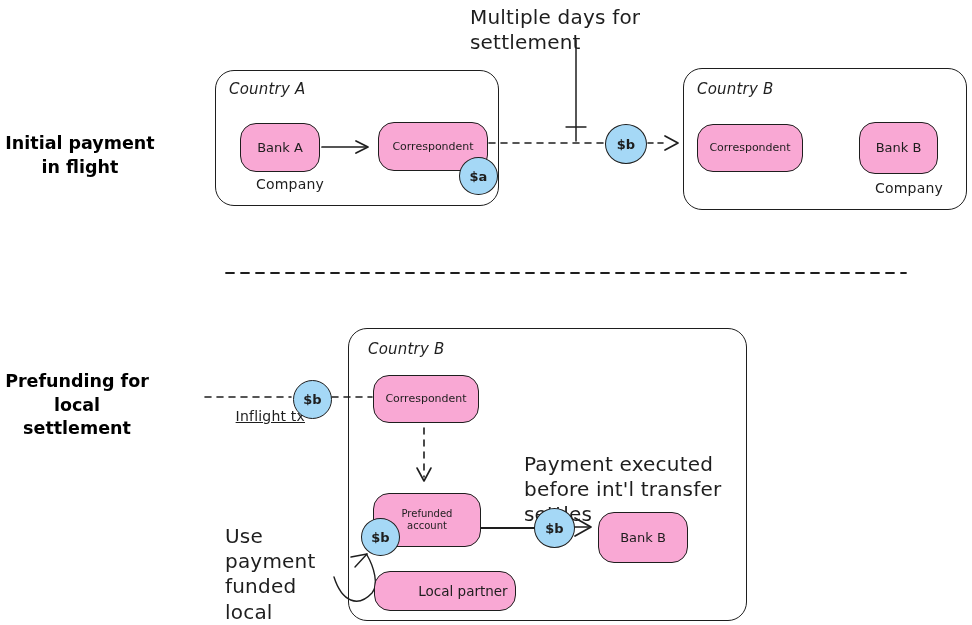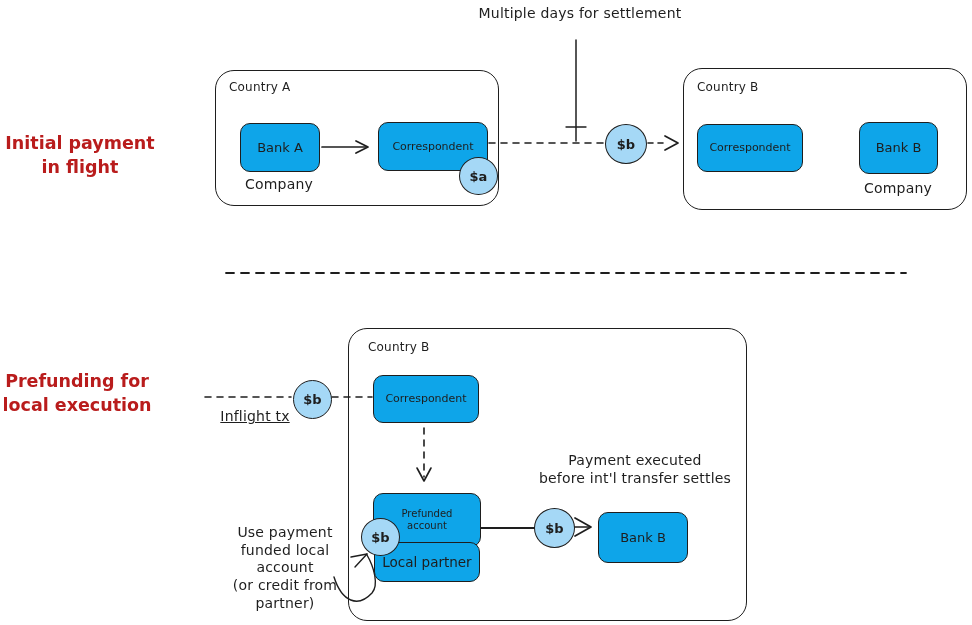--- a/index.html
+++ b/index.html
@@ -12,51 +12,51 @@
     overflow:hidden;
   }
   svg.overlay{position:absolute;left:0;top:0;z-index:1;}
   .country{
     position:absolute;z-index:2;
     border:1.7px solid #1e1e1e;border-radius:19px;
     background:transparent;
   }
   .country-title{
     position:absolute;z-index:4;
-    font-size:12px;letter-spacing:.2px;
+    font-size:15px;letter-spacing:.2px;font-style:italic;
   }
   .box{
     position:absolute;z-index:3;
-    border:1.6px solid #1e1e1e;border-radius:10px;
-    background:#0ea5e9;
+    border:1.6px solid #1e1e1e;border-radius:16px;
+    background:#f9a8d4;
     display:flex;align-items:center;justify-content:center;
     font-size:13px;text-align:center;line-height:1.2;
     white-space:pre-line;
   }
   .box.small-text{font-size:11px;}
   .bubble{
     position:absolute;z-index:5;
     border:1.7px solid #1e1e1e;border-radius:50%;
     background:#a5d8f6;
     display:flex;align-items:center;justify-content:center;
     font-size:13px;font-weight:600;
   }
   .note{
     position:absolute;z-index:4;
-    font-size:14px;line-height:1.26;text-align:center;
+    font-size:20px;line-height:1.26;text-align:left;
     white-space:pre-line;letter-spacing:.2px;
   }
   .caption{
     position:absolute;z-index:4;
-    font-size:14px;text-align:center;letter-spacing:.2px;
+    font-size:14px;text-align:right;letter-spacing:.2px;
   }
   .side-label{
     position:absolute;z-index:4;
     font-size:17.5px;font-weight:600;line-height:1.35;
-    text-align:center;white-space:pre-line;color:#b91c1c;
+    text-align:center;white-space:pre-line;color:#000000;
   }
 </style>
 </head>
 <body>
 
 <div id="canvas">
 
   <svg class="overlay" width="972" height="625" viewBox="0 0 972 625" fill="none" stroke="#1e1e1e" stroke-linecap="round" stroke-linejoin="round">
 
     <line x1="322" y1="147" x2="367" y2="147" stroke-width="1.7"></line>
@@ -101,41 +101,41 @@
 
   <div class="bubble" style="left: 605px; top: 124px; width: 40px; height: 38px; background: rgb(165, 216, 246); border-color: rgb(30, 30, 30);">$b</div>
 
   <div class="country" style="left:683px;top:68px;width:282px;height:140px;"></div>
   <div class="country-title" style="left:697px;top:80px;">Country B</div>
   <div class="box small-text" style="left:697px;top:124px;width:104px;height:46px;">Correspondent</div>
   <div class="box" style="left:859px;top:122px;width:77px;height:50px;">Bank B</div>
   <div class="caption" style="left:853px;top:180px;width:90px;">Company</div>
 
   <div class="side-label" style="left:2px;top:370px;width:150px;">Prefunding for
-local execution</div>
+local settlement</div>
 
   <div class="bubble" style="left: 293px; top: 380px; width: 37px; height: 37px; background: rgb(165, 216, 246); border-color: rgb(30, 30, 30);">$b</div>
   <div class="caption" style="left:205px;top:408px;width:100px;text-decoration:underline;">Inflight tx</div>
 
   <div class="country" style="left:348px;top:328px;width:397px;height:291px;"></div>
   <div class="country-title" style="left:368px;top:340px;">Country B</div>
 
   <div class="box small-text" style="left:373px;top:375px;width:104px;height:46px;">Correspondent</div>
 
   <div class="note" style="left:524px;top:452px;width:222px;">Payment executed
 before int'l transfer settles</div>
 
   <div class="box" style="left:373px;top:493px;width:106px;height:52px;font-size:10px;">Prefunded
 account</div>
   <div class="bubble" style="left: 361px; top: 518px; width: 37px; height: 36px; background: rgb(165, 216, 246); border-color: rgb(30, 30, 30);">$b</div>
 
   <div class="bubble" style="left: 534px; top: 508px; width: 39px; height: 38px; background: rgb(165, 216, 246); border-color: rgb(30, 30, 30);">$b</div>
   <div class="box" style="left:598px;top:512px;width:88px;height:49px;">Bank B</div>
 
-  <div class="box" style="left:374px;top:542px;width:104px;height:38px;font-size:13.5px;">Local partner</div>
+  <div class="box" style="left:374px;top:571px;width:104px;height:38px;font-size:13.5px;padding-left:36px;">Local partner</div>
 
   <div class="note" style="left:225px;top:524px;width:120px;">Use payment
 funded local
 account
 (or credit from
 partner)</div>
 
 </div>
 
 </body></html>

